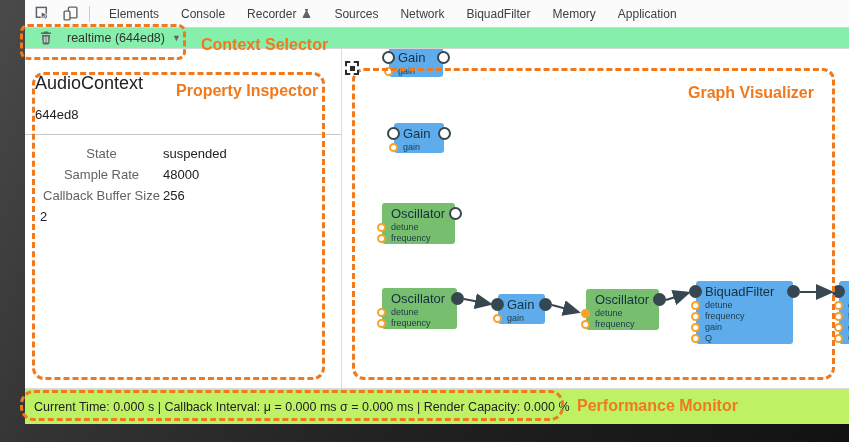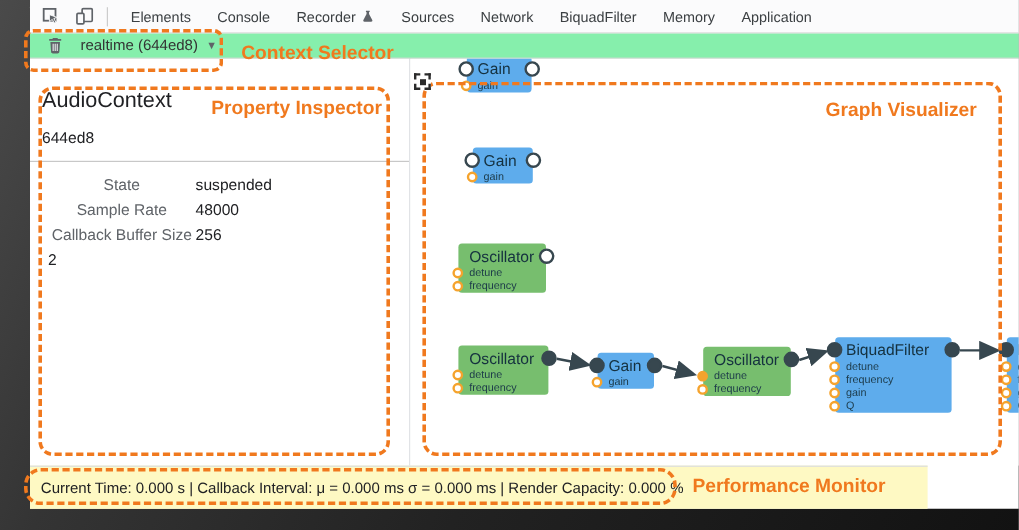--- a/index.html
+++ b/index.html
@@ -53,21 +53,21 @@
   .port.in  { left:-7px; top:4px; }
   .port.out { right:-7px; top:4px; }
   .port.filled { background:#37474F; }
   .param { position:relative; height:11px; line-height:11px; font-size:9px; padding-left:9px;
            white-space:nowrap; color:#1c3a49; }
   .pcircle { position:absolute; left:-5px; top:1px; width:9px; height:9px; border-radius:50%;
              border:2px solid #F5A32D; background:#fff; }
   .pcircle.filled { background:#F5A32D; }
 
   
-  .perfbar { position:absolute; left:0; top:388px; width:748px; height:36px; background:#fef9c3;
+  .perfbar { position:absolute; left:0; top:388px; width:824px; height:36px; background:#bef264;
              border-top:1px solid #dadce0; display:flex; align-items:center; padding-left:9px;
              font-size:12.5px; color:#202124; }
 
   
   .ann { position:absolute; border:3px dashed #F0791E; pointer-events:none; }
   .ann-label { position:absolute; font-size:16px; font-weight:bold; color:#F0791E;
                white-space:nowrap; pointer-events:none; }
   .handle { position:absolute; left:345px; top:61px; width:14px; height:14px;
             border:2px dashed #2b2b2b; background:#fff; }
   .handle-dot { position:absolute; left:3px; top:3px; width:5px; height:5px; background:#2b2b2b; }

